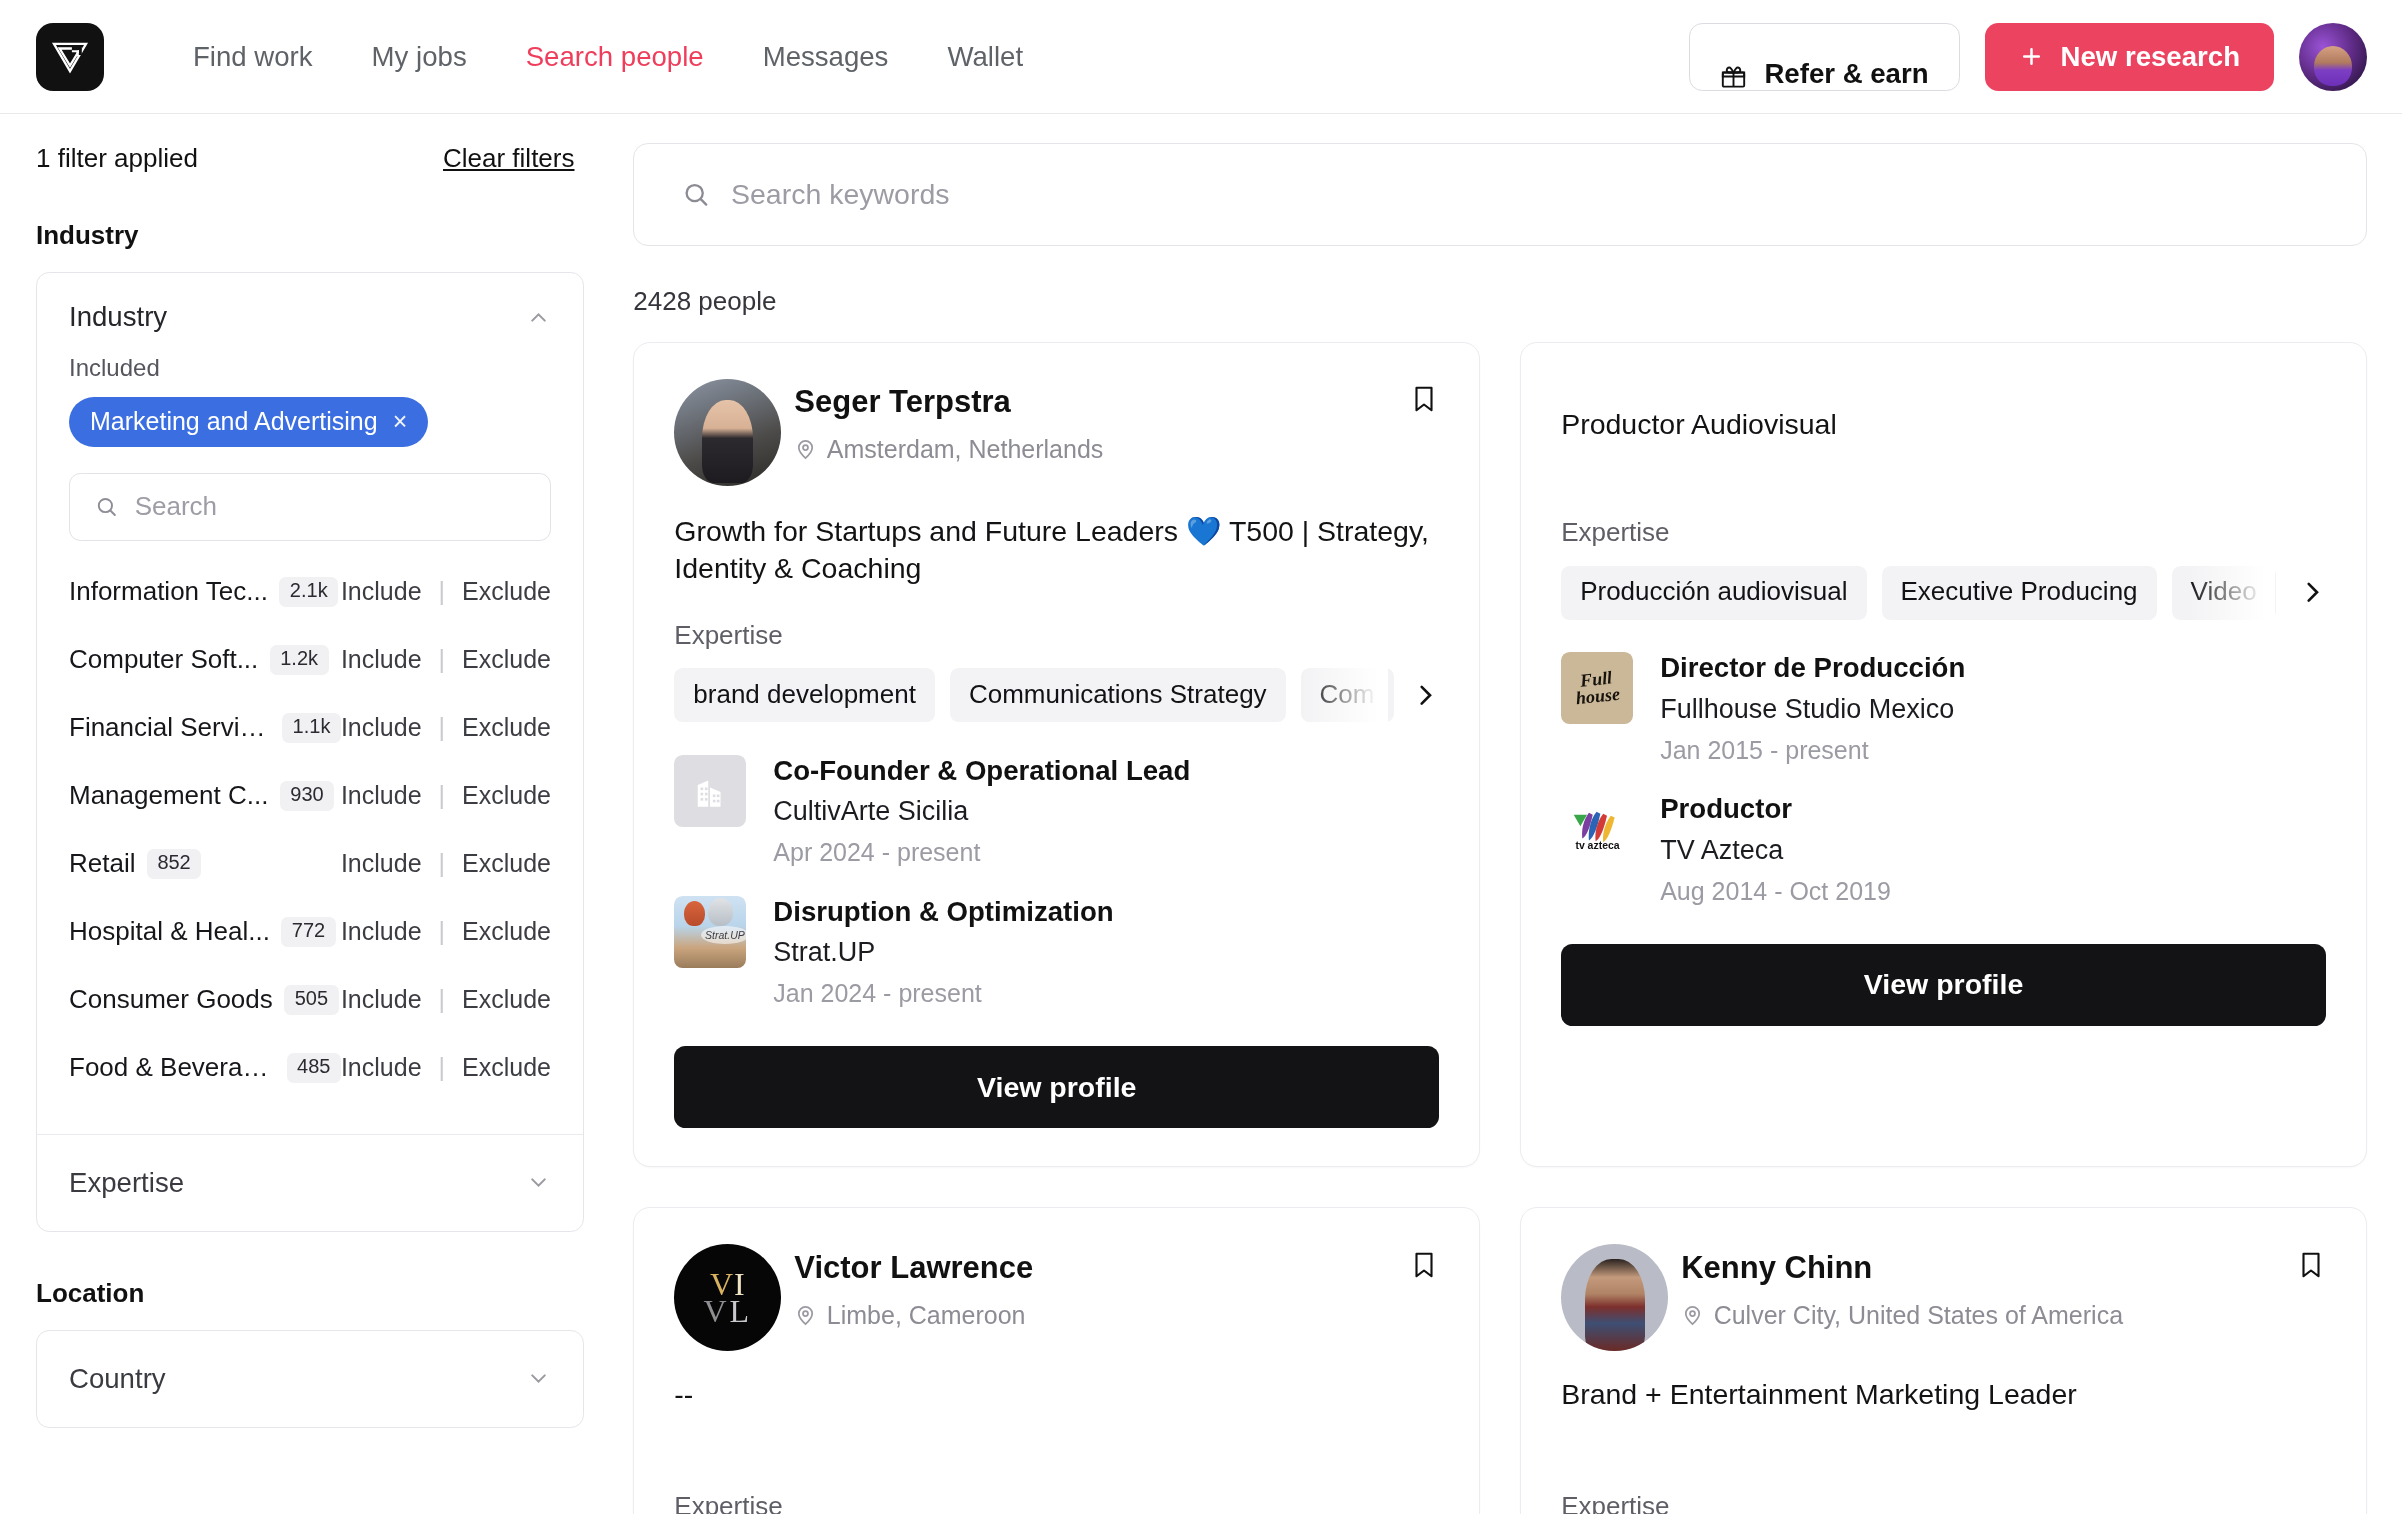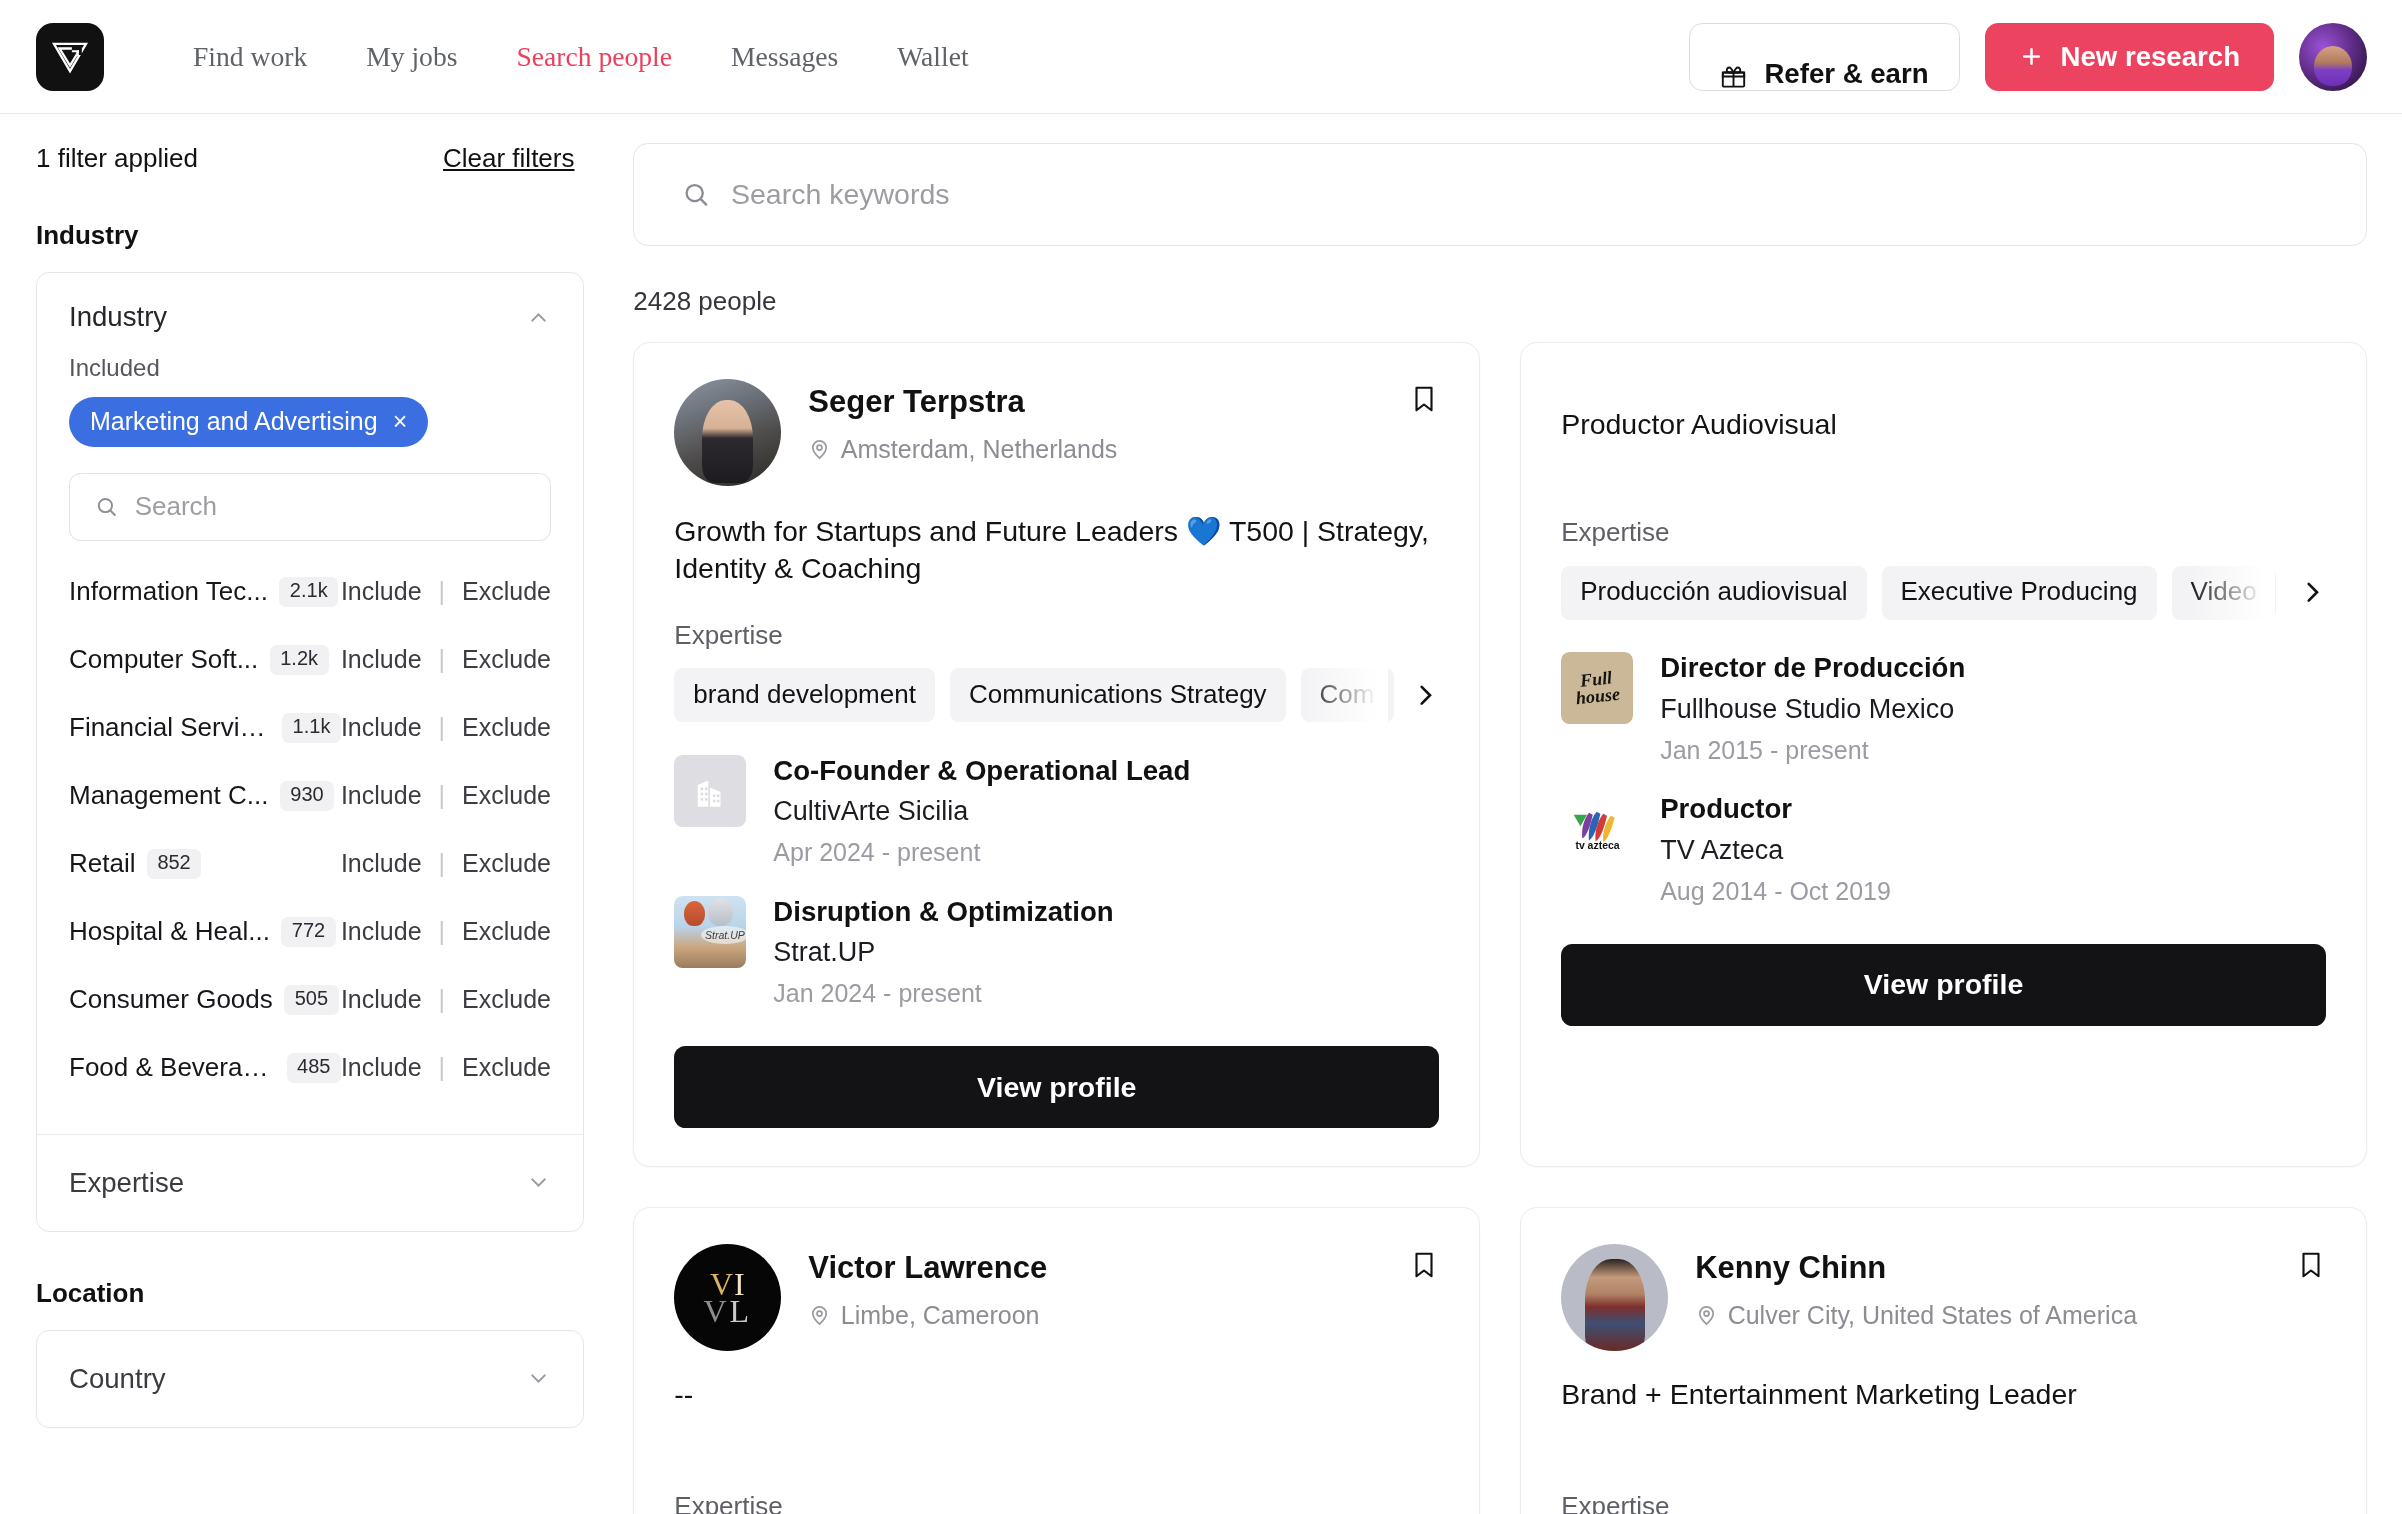--- a/index.html
+++ b/index.html
@@ -23,21 +23,20 @@
     width: 68px; height: 68px;
     background: #111111;
     border-radius: 17px;
     display: flex; align-items: center; justify-content: center;
     flex: 0 0 auto;
   }
   .nav {
     display: flex; align-items: flex-start;
     gap: 59px;
     margin-left: 89px;
-    font-family: Liberation Serif, serif;
   }
   .nav-item {
     font-size: 27.6px;
     color: #5f6368;
     white-space: nowrap;
     cursor: pointer;
   }
   .nav-item.active { color: #ef3e5c; }
   .header-right {
     margin-left: auto;
@@ -226,21 +225,21 @@
     grid-template-columns: 1fr 1fr;
     gap: 40px;
   }
   .card {
     border: 1px solid #ececf0;
     border-radius: 17px;
     background: #fff;
     padding: 36px 40px 38px 40px;
     box-shadow: 0 1px 1.9px rgba(0,0,0,.03);
   }
-  .card-top { display: flex; align-items: flex-start; gap: 27px; }
+  .card-top { display: flex; align-items: flex-start; gap: 13px; }
   .pfp {
     width: 107px; height: 107px;
     border-radius: 50%;
     flex: 0 0 auto;
     overflow: hidden;
     position: relative;
     background: #d8d8dd;
   }
   .pfp-seger { background: linear-gradient(160deg,#8d96a4 0%,#6d727a 30%,#4c4a48 62%,#2b2926 100%); }
   .pfp-seger::after {

